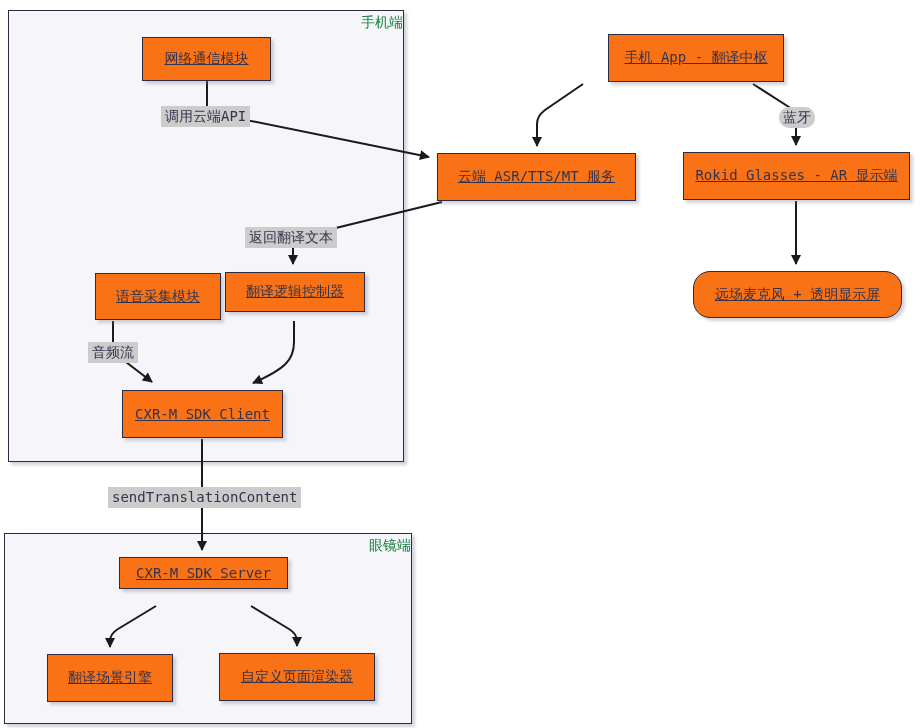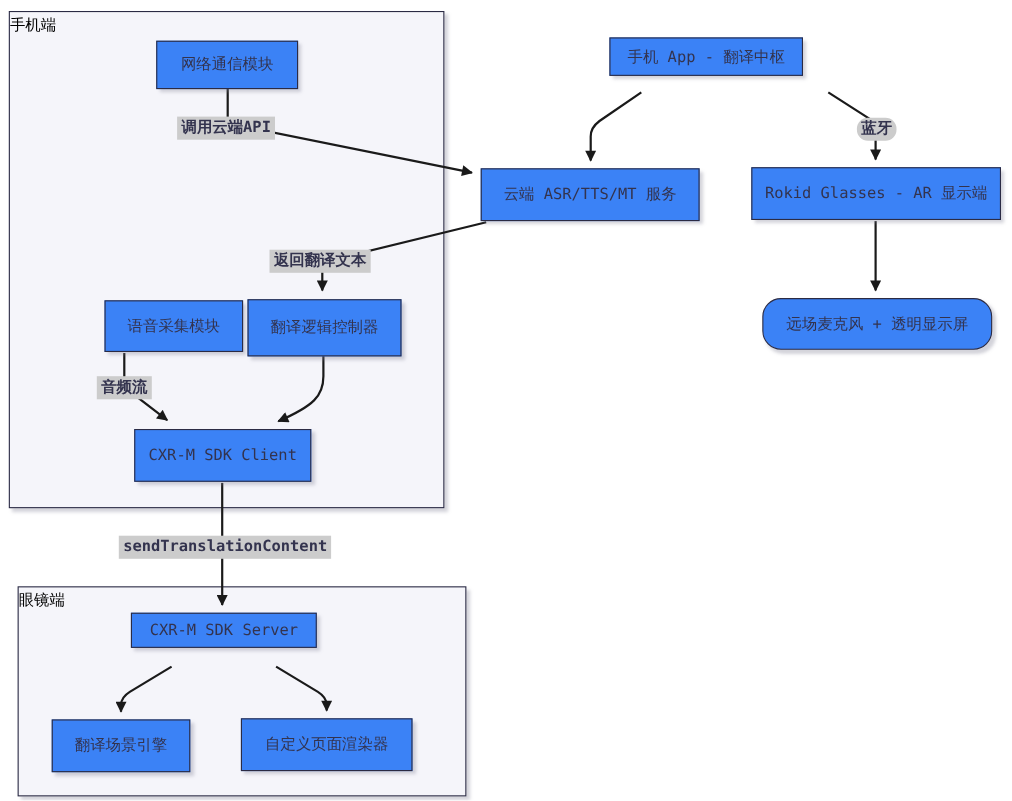--- a/index.html
+++ b/index.html
@@ -6,46 +6,46 @@
   #stage{
     position:relative;width:920px;height:728px;background:#ffffff;overflow:hidden;
     font-family:"DejaVu Sans Mono","Liberation Mono",monospace;
     color:#33334e;font-size:14px;
   }
   .container{
     position:absolute;box-sizing:border-box;background:#f5f5fa;
     border:1.6px solid #2b2b44;box-shadow:3px 3px 3px rgba(130,130,150,0.35);
   }
   .container-title{
-    position:absolute;top:3px;left:0;width:100%;text-align:left;
-    color:#000000;white-space:nowrap;
+    position:absolute;top:3px;left:0;width:100%;text-align:right;
+    color:#15803d;white-space:nowrap;
   }
   .node{
-    position:absolute;box-sizing:border-box;background:#3b82f6;
+    position:absolute;box-sizing:border-box;background:#f97316;
     border:1.7px solid #2b2b44;box-shadow:3px 3px 3px rgba(130,130,150,0.35);
     display:flex;align-items:center;justify-content:center;
-    white-space:nowrap;padding:0 8px;z-index:4;
+    white-space:nowrap;padding:0 8px;z-index:4;text-decoration:underline;
   }
   .edge-label{
     position:absolute;background:#cccccc;color:#33334e;
-    padding:1px 4px;white-space:nowrap;z-index:3;line-height:19px;font-weight:bold;
+    padding:1px 4px;white-space:nowrap;z-index:3;line-height:19px;
   }
   #edges{position:absolute;left:0;top:0;z-index:2;}
   #edges path.edge{fill:none;stroke:#1a1a1a;stroke-width:2px;}
 </style>
 </head>
 <body>
 
 <div id="stage">
 
   <div class="container" style="left:8px;top:10px;width:396px;height:452px;">
     <div class="container-title">手机端</div>
   </div>
 
-  <div class="container" style="left:16px;top:533px;width:408px;height:191px;">
+  <div class="container" style="left:4px;top:533px;width:408px;height:191px;">
     <div class="container-title">眼镜端</div>
   </div>
 
   <svg id="edges" width="920" height="728" viewBox="0 0 920 728">
     <defs>
       <marker id="arrow" viewBox="0 0 10 10" refX="9" refY="5" markerWidth="12" markerHeight="10" markerUnits="userSpaceOnUse" orient="auto">
         <path d="M0,0 L10,5 L0,10 z" fill="#1a1a1a"></path>
       </marker>
     </defs>
     <path class="edge" d="M 207 81 L 207 112 L 429 157" marker-end="url(#arrow)"></path>
@@ -61,23 +61,23 @@
   </svg>
 
   <div class="edge-label" style="left:161px;top:106px;">调用云端API</div>
   <div class="edge-label" style="left:779px;top:107px;border-radius:10px;">蓝牙</div>
   <div class="edge-label" style="left:245px;top:227px;">返回翻译文本</div>
   <div class="edge-label" style="left:88px;top:342px;">音频流</div>
   <div class="edge-label" style="left:108px;top:487px;">sendTranslationContent</div>
 
   <div class="node" style="left:142px;top:37px;width:129px;height:44px;">网络通信模块</div>
   <div class="node" style="left:50px;top:273px;width:126px;height:47px;margin-left:45px;">语音采集模块</div>
-  <div class="node" style="left:225px;top:272px;width:140px;height:52px;text-align:center;">翻译逻辑控制器</div>
+  <div class="node" style="left:225px;top:272px;width:140px;height:40px;text-align:center;">翻译逻辑控制器</div>
   <div class="node" style="left:122px;top:390px;width:161px;height:48px;">CXR-M SDK Client</div>
-  <div class="node" style="left:554px;top:34px;width:176px;height:35px;">手机 App - 翻译中枢</div>
+  <div class="node" style="left:608px;top:34px;width:176px;height:48px;">手机 App - 翻译中枢</div>
   <div class="node" style="left:437px;top:153px;width:199px;height:48px;">云端 ASR/TTS/MT 服务</div>
   <div class="node" style="left:683px;top:152px;width:227px;height:48px;">Rokid Glasses - AR 显示端</div>
   <div class="node" style="left:693px;top:271px;width:209px;height:47px;border-radius:17px;">远场麦克风 + 透明显示屏</div>
   <div class="node" style="left:119px;top:557px;width:169px;height:32px;">CXR-M SDK Server</div>
   <div class="node" style="left:47px;top:654px;width:126px;height:48px;">翻译场景引擎</div>
   <div class="node" style="left:219px;top:653px;width:156px;height:48px;">自定义页面渲染器</div>
 
 </div>
 
 </body></html>

